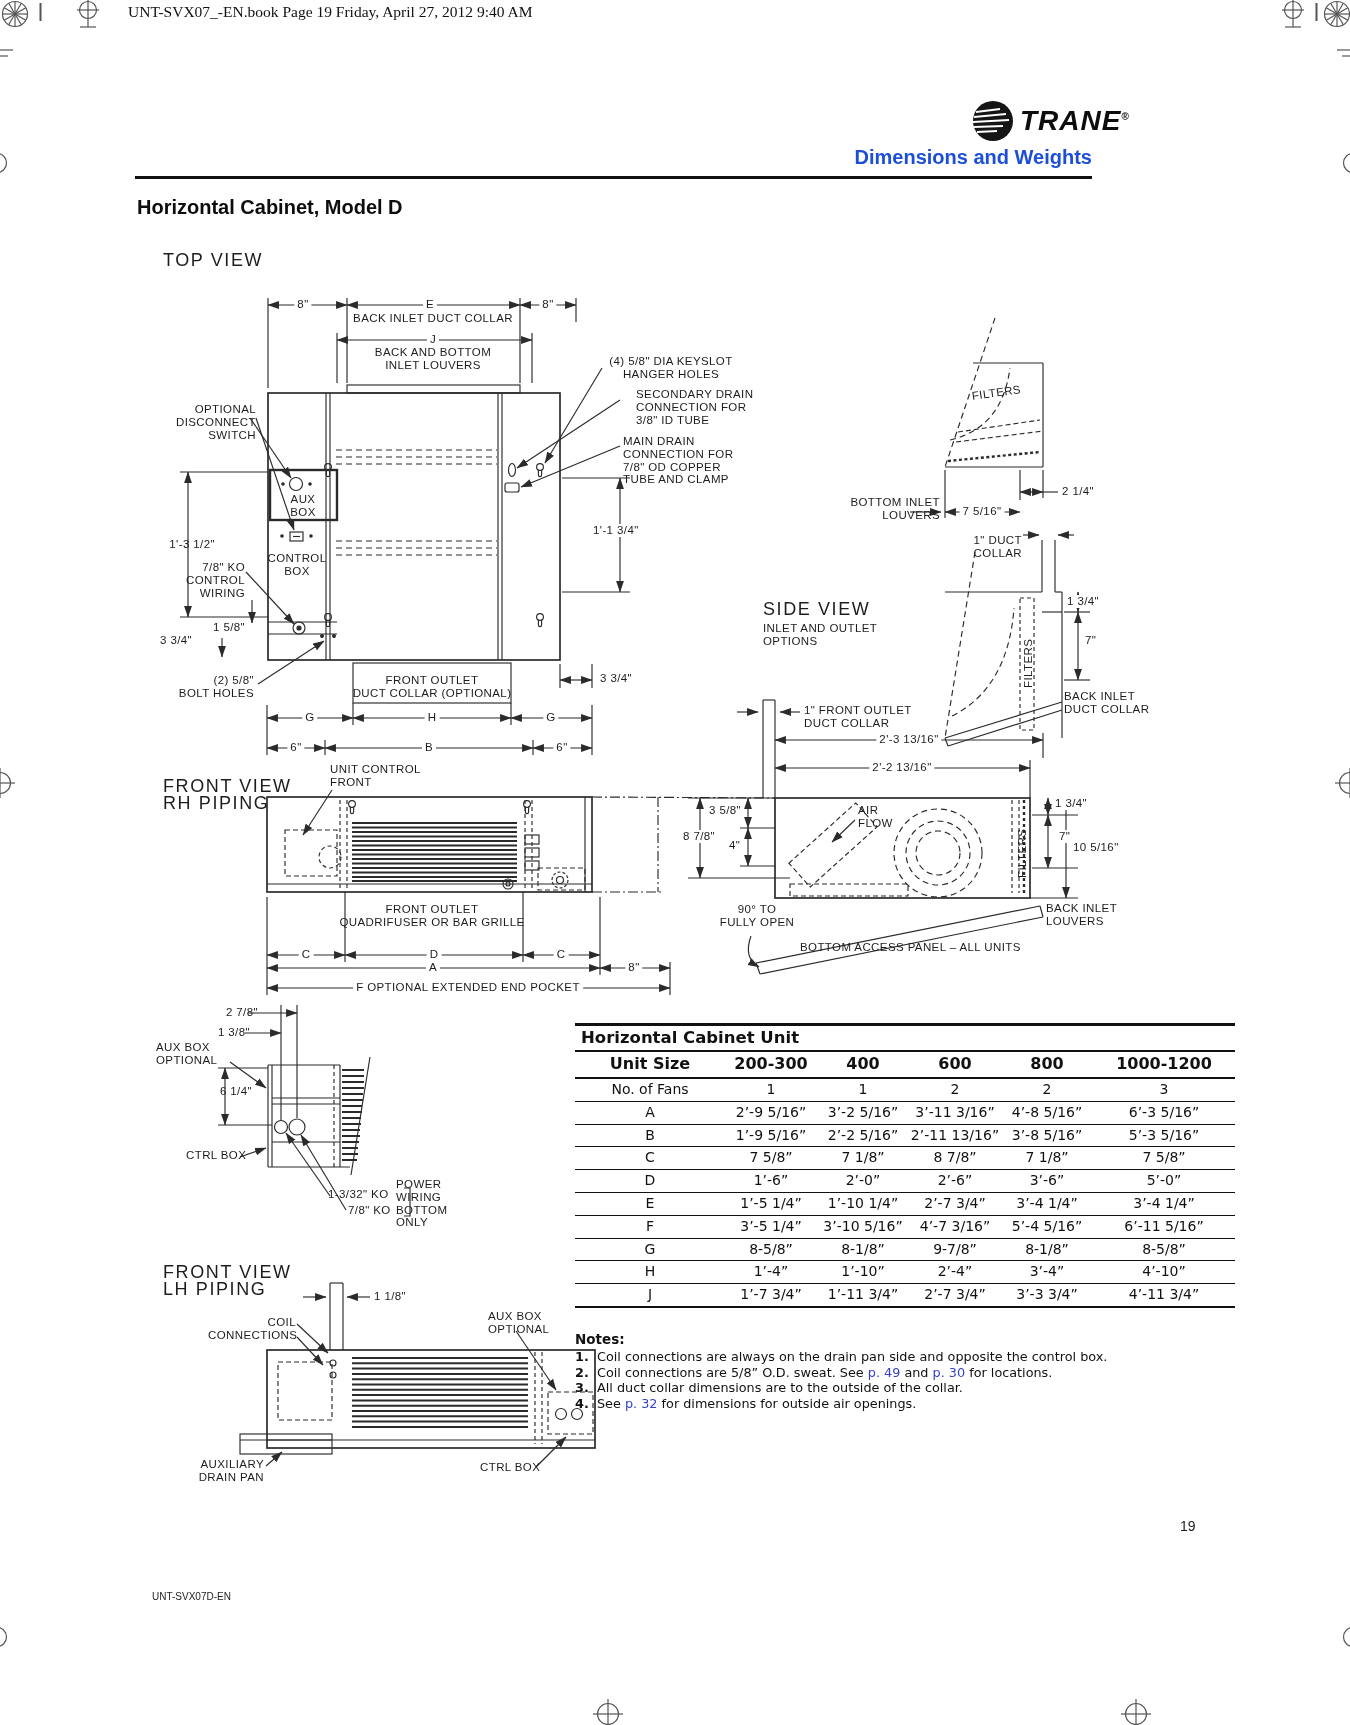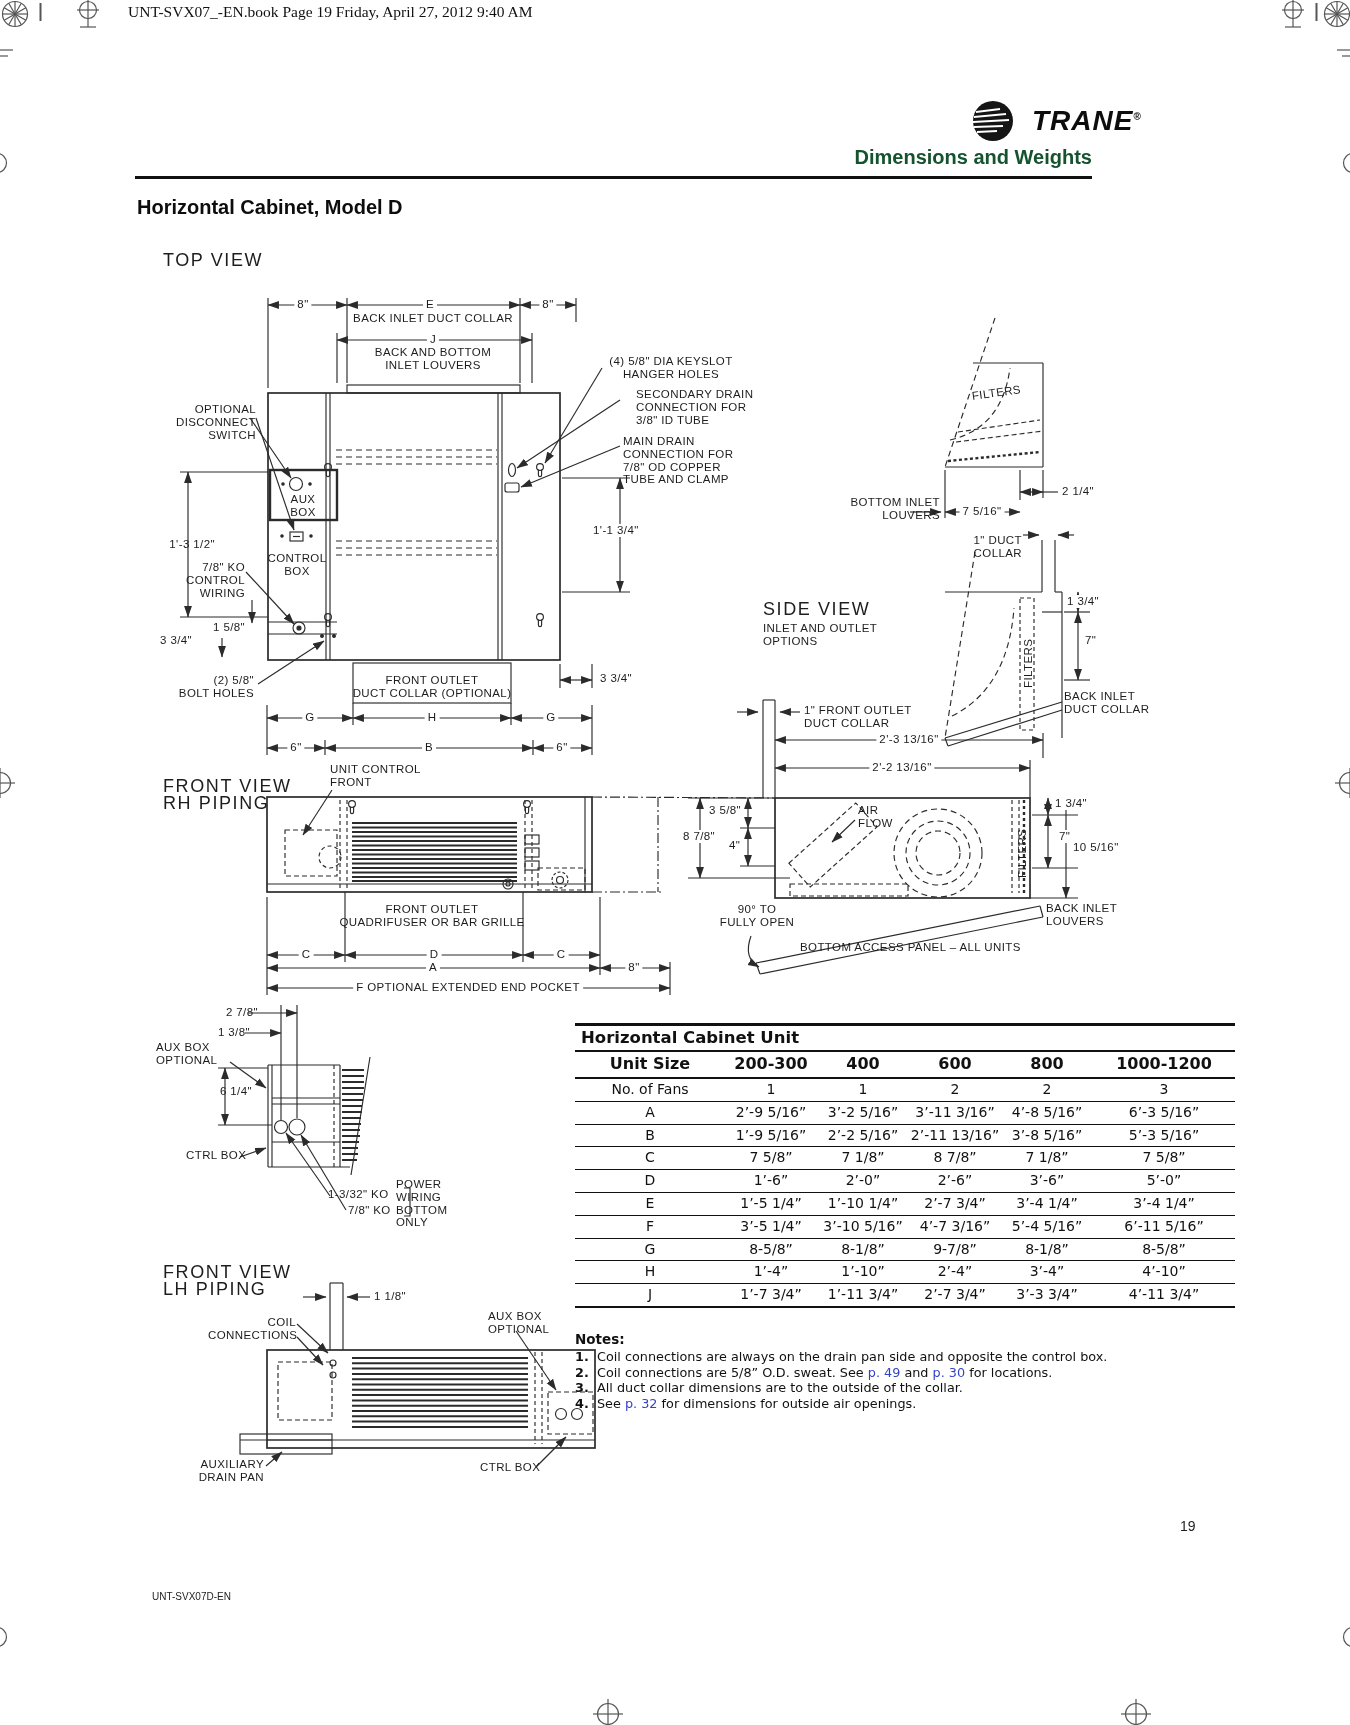--- a/index.html
+++ b/index.html
@@ -9,24 +9,24 @@
   .lbl{position:absolute;font:11.5px/12.8px "Liberation Sans",sans-serif;color:#1d1d1d;
        letter-spacing:.4px;white-space:pre-line;}
   .big{font-size:18px;line-height:16.5px;letter-spacing:1.6px;}
   .ctr{text-align:center;transform:translateX(-50%);}
   .rt{text-align:right;}
   .bg{background:#fff;padding:0 3px;}
   .rot{transform:rotate(-90deg);transform-origin:0 0;}
   .rot8{transform:rotate(-8deg);transform-origin:0 50%;}
   .doc-header{position:absolute;left:128px;top:3px;font:15.5px "Liberation Serif",serif;color:#111;}
   .brand{position:absolute;left:1020px;top:102px;font:italic 700 28px/30px "Liberation Sans",sans-serif;
-         letter-spacing:1px;color:#0d0d0d;margin-left:12px;}
+         letter-spacing:1px;color:#0d0d0d;}
   .brand sup{font-size:10px;font-style:normal;}
   .section-title{position:absolute;left:540px;top:146px;width:552px;text-align:right;
-                 font:700 20px "Liberation Sans",sans-serif;color:#14532d;}
+                 font:700 20px "Liberation Sans",sans-serif;color:#1d4ed8;}
   .rule{position:absolute;left:135px;top:176px;width:957px;height:2.5px;background:#111;}
   .page-title{position:absolute;left:137px;top:196px;font:700 20px "Liberation Sans",sans-serif;color:#0d0d0d;}
   .footer-left{position:absolute;left:152px;top:1591px;font-size:10px;}
   .footer-right{position:absolute;left:1180px;top:1518px;font-size:14px;}
 
   
   .tblwrap{position:absolute;left:575px;top:1023px;}
   table.dim{border-collapse:collapse;width:660px;font-family:"DejaVu Sans","Liberation Sans",sans-serif;color:#111;}
   table.dim td,table.dim th{padding:0;}
   tr.trow td{border-top:3px solid #111;border-bottom:2px solid #111;font-weight:700;font-size:16.5px;

